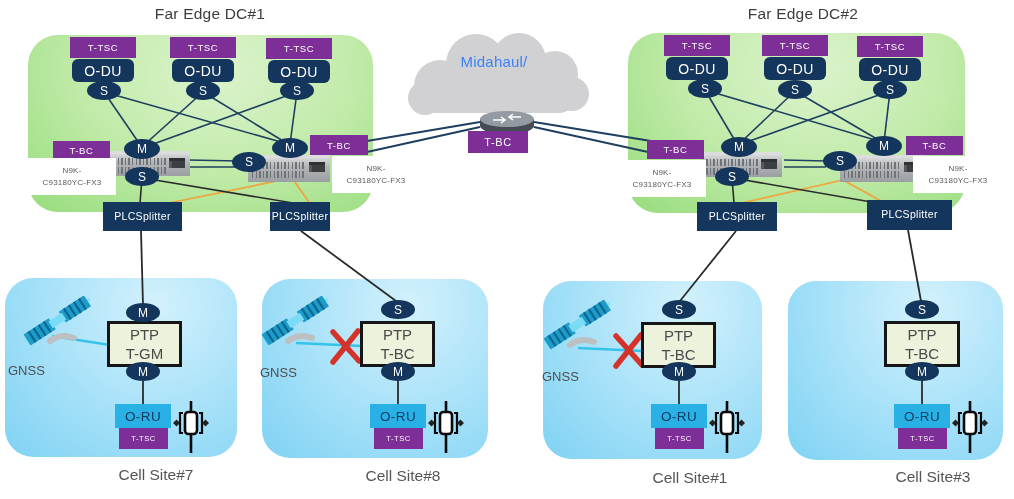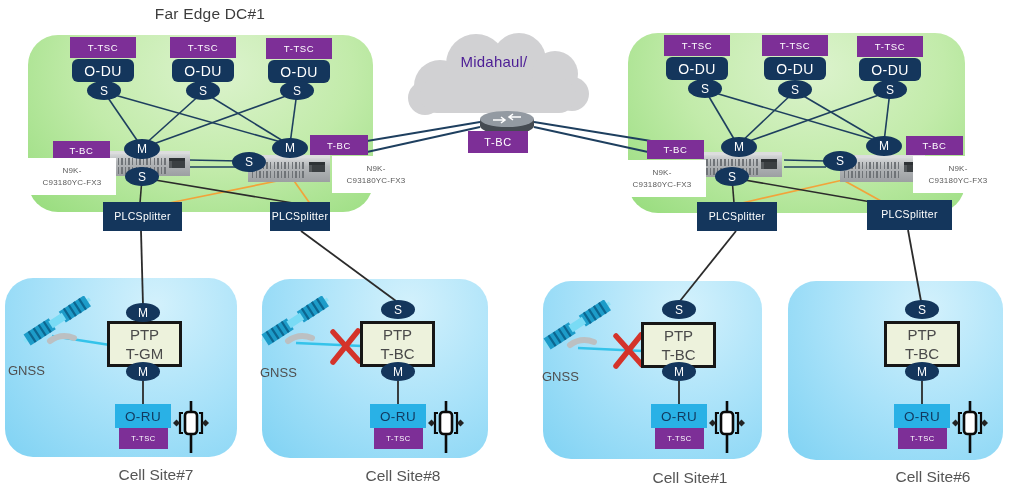--- a/index.html
+++ b/index.html
@@ -59,21 +59,21 @@
   .oru{
     background:#29b1e6;border-radius:0;color:#12395f;
     display:flex;align-items:center;justify-content:center;font-size:13.5px;letter-spacing:.4px;
   }
   .ttsc-badge{
     background:#7d2f97;color:#ffffff;display:flex;align-items:center;justify-content:center;
     font-size:7.5px;letter-spacing:.6px;
   }
   .gnss-label{font-size:13px;color:#4f4f4f;margin-top:23px;}
   .cloud-text{
-    text-align:center;color:#4c1d95;font-size:15px;line-height:1.2;letter-spacing:.2px;
+    text-align:center;color:#3b82f6;font-size:15px;line-height:1.2;letter-spacing:.2px;
   }
   svg{display:block;}
 </style>
 </head>
 <body>
 
 <div id="stage">
 
   <div class="abs dc-box" style="left:28px;top:35px;width:345px;height:177px;"></div>
   <div class="abs dc-box" style="left:628px;top:33px;width:337px;height:180px;"></div>
@@ -144,20 +144,21 @@
         <line x1="922" y1="381" x2="922" y2="405"></line>
     </g>
     <g stroke="#35c3ea" stroke-width="2.4">
       <line x1="52" y1="336" x2="110" y2="345"></line>
       <line x1="296" y1="343" x2="362" y2="346"></line>
       <line x1="578" y1="348" x2="643" y2="351"></line>
     </g>
   </svg>
 
   <div class="abs title" style="left:120px;top:5px;width:180px;">Far Edge DC#1</div>
+  <div class="abs title" style="left:713px;top:5px;width:180px;">Far Edge DC#2</div>
 
   <div class="abs box-purple" style="left:70px;top:37px;width:66px;height:21px;">T-TSC</div>
   <div class="abs box-purple" style="left:170px;top:37px;width:66px;height:21px;">T-TSC</div>
   <div class="abs box-purple" style="left:266px;top:38px;width:66px;height:21px;">T-TSC</div>
   <div class="abs box-navy" style="left:72px;top:59px;width:62px;height:23px;">O-DU</div>
   <div class="abs box-navy" style="left:172px;top:59px;width:62px;height:23px;">O-DU</div>
   <div class="abs box-navy" style="left:268px;top:60px;width:62px;height:23px;">O-DU</div>
   <div class="abs ellipse" style="left:87px;top:81px;width:34px;height:19px;">S</div>
   <div class="abs ellipse" style="left:186px;top:81px;width:34px;height:19px;">S</div>
   <div class="abs ellipse" style="left:280px;top:81px;width:34px;height:19px;">S</div>
@@ -359,15 +360,15 @@
   <div class="abs ellipse" style="left:905px;top:362px;width:34px;height:19px;">M</div>
   <div class="abs oru" style="left:894px;top:404px;width:56px;height:24px;">O-RU</div>
   <div class="abs ttsc-badge" style="left:898px;top:428px;width:49px;height:21px;">T-TSC</div>
   <svg class="abs" style="left:952px;top:400px;" width="36" height="56" viewBox="0 0 36 56">
     <line x1="18" y1="1" x2="18" y2="53" stroke="#0a0a0a" stroke-width="2.6"></line>
     <rect x="12" y="12" width="12" height="22" rx="3.5" fill="#ffffff" stroke="#0a0a0a" stroke-width="2.6"></rect>
     <path d="M10,13 h-3 v20 h3 M26,13 h3 v20 h-3" fill="none" stroke="#0a0a0a" stroke-width="2.2"></path>
     <rect x="1" y="20.5" width="5" height="5" fill="#222222" transform="rotate(45 3.5 23)"></rect>
     <rect x="30" y="20.5" width="5" height="5" fill="#222222" transform="rotate(45 32.5 23)"></rect>
   </svg>
-  <div class="abs site-label" style="left:853px;top:468px;width:160px;">Cell Site#6</div>
+  <div class="abs site-label" style="left:853px;top:468px;width:160px;">Cell Site#3</div>
 
 </div>
 
 </body></html>

